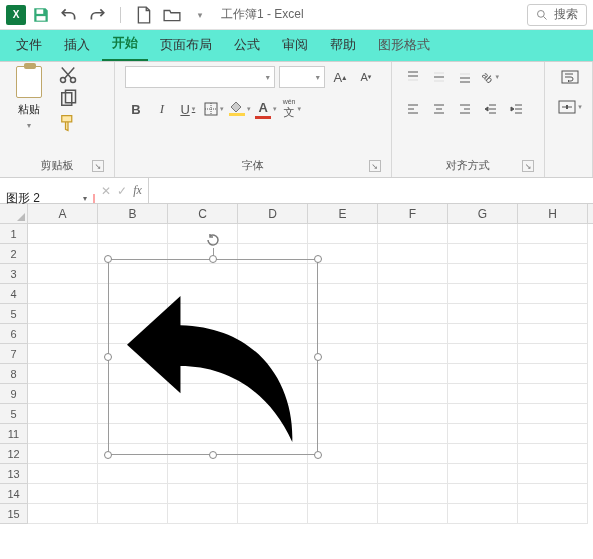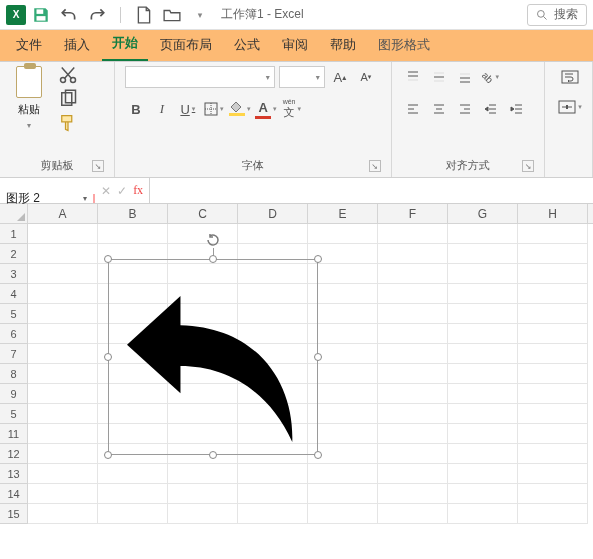--- a/index.html
+++ b/index.html
@@ -9,21 +9,21 @@
   .titlebar { height: 30px; background: #fff; display: flex; align-items: center; padding: 0 6px; border-bottom: 1px solid #e1e1e1; }
   .titlebar .xlicon { width: 20px; height: 20px; background: #107c41; color:#fff; font-size:10px; font-weight:bold; display:flex; align-items:center; justify-content:center; border-radius:2px; margin-right:6px; }
   .qat { display:flex; align-items:center; gap:10px; }
   .qat-icon { width:18px; height:18px; display:flex; align-items:center; justify-content:center; color:#555; }
   .qat-sep { width:1px; height:16px; background:#ccc; margin:0 4px; }
   .doc-title { margin-left:12px; color:#666; font-size:12px; }
   .searchbox { margin-left:auto; display:flex; align-items:center; gap:6px; color:#666; border:1px solid #ccc; border-radius:3px; padding:2px 8px; height:22px; }
   .searchbox svg { width:12px; height:12px; }
 
   
-  .tabs { height:32px; display:flex; align-items:flex-end; padding:0 6px; background:#fdba74; border-bottom:1px solid #d0d0d0; gap:2px; }
+  .tabs { height:32px; display:flex; align-items:flex-end; padding:0 6px; background:#5eead4; border-bottom:1px solid #d0d0d0; gap:2px; }
   .tab { padding:6px 10px 7px; font-size:13px; color:#333; cursor:default; }
   .tab.active { font-weight:600; border-bottom:2px solid #107c41; color:#107c41; }
   .tab.ctx { color:#555;margin-top:33px; }
 
   
   .ribbon { height:116px; background:#f5f5f5; border-bottom:1px solid #d0d0d0; display:flex; }
   .group { border-right:1px solid #d8d8d8; padding:4px 10px 2px; display:flex; flex-direction:column; }
   .group .body { flex:1; display:flex; align-items:flex-start; gap:10px; }
   .group .label { text-align:center; font-size:11px; color:#555; padding:3px 0 2px; position:relative; }
   .group .launcher { position:absolute; right:0; bottom:3px; width:12px; height:12px; border:1px solid #bbb; font-size:8px; display:flex; align-items:center; justify-content:center; color:#777; }
@@ -53,21 +53,21 @@
 
   
   .align-body { flex-direction:column; gap:8px; }
   .align-row { display:flex; gap:4px; }
 
   
   .fbar { height:26px; border-bottom:1px solid #d0d0d0; display:flex; align-items:stretch; background:#fff; }
   .namebox { width:95px; border-right:2px solid #fca5a5; display:flex; align-items:center; padding:0 6px; font-size:12px;margin-top:16px; }
   .namebox .arrow { margin-left:auto; font-size:8px; color:#666; }
   .fxbtns { display:flex; align-items:center; padding:0 6px; gap:6px; color:#bbb; border-right:1px solid #d0d0d0; }
-  .fxbtns .fx { color:#ef4444; font-family:serif; }
+  .fxbtns .fx { font-style:italic; color:#737373; font-family:serif; }
   .formula-input { flex:1; padding:0 6px; display:flex; align-items:center; }
 
   
   .sheet { position:relative; }
   .colheads { display:flex; height:20px; background:#f3f3f3; border-bottom:1px solid #d4d4d4; }
   .corner { width:28px; border-right:1px solid #d4d4d4; background:#f3f3f3; position:relative; }
   .corner::after { content:""; position:absolute; right:2px; bottom:2px; width:0; height:0; border-left:8px solid transparent; border-bottom:8px solid #bbb; }
   .colhead { width:70px; border-right:1px solid #d4d4d4; display:flex; align-items:center; justify-content:center; font-size:12px; color:#555; }
   .gridbody { display:flex; }
   .rowheads { width:28px; background:#f3f3f3; }

